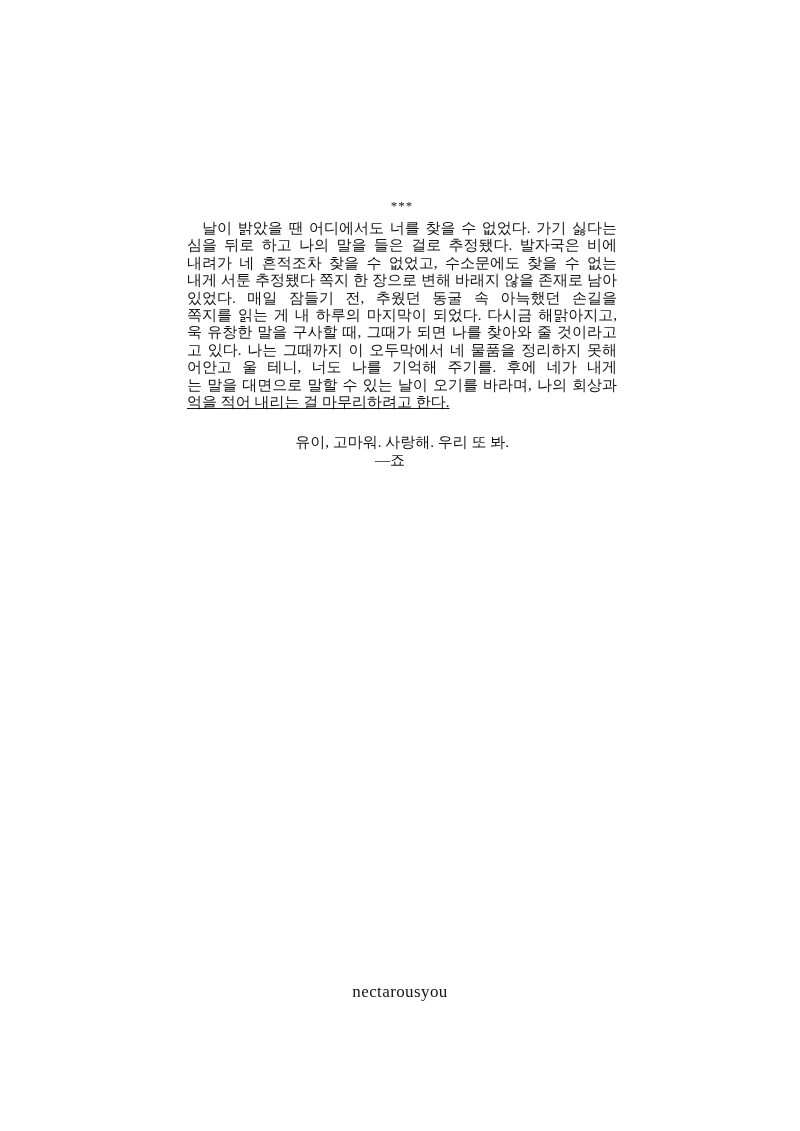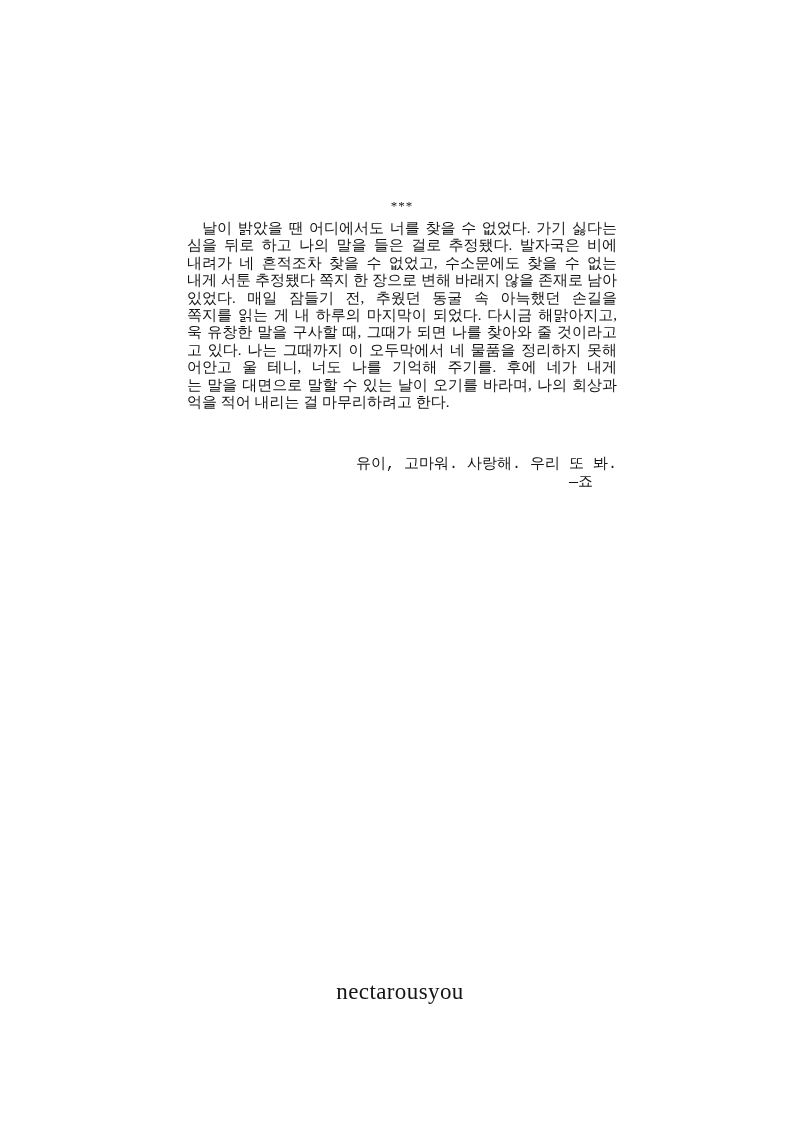--- a/index.html
+++ b/index.html
@@ -46,38 +46,38 @@
     text-align: justify;
     text-align-last: justify;
     word-break: keep-all;
   }
   .line.indent {
     text-indent: 15px;
   }
   .line.last {
     text-align: left;
     text-align-last: left;
+    text-decoration: underline;
   }
   .signature {
-    margin-top: 45px;
-    text-align: right;
+    margin-top: 23px;
+    text-align: center;
     font-size: 15px;
     line-height: 17.4px;
-    font-family: Liberation Mono, monospace;
   }
   .sig-name {
     padding-right: 24px;
   }
   .footer {
     position: absolute;
     top: 982px;
     left: 0;
     width: 800px;
     text-align: center;
-    font-size: 23px;
+    font-size: 17px;
     line-height: 20px;
     letter-spacing: 0.4px;
     color: #141414;
   }
 </style>
 </head>
 <body>
 
 <div class="page">
 

